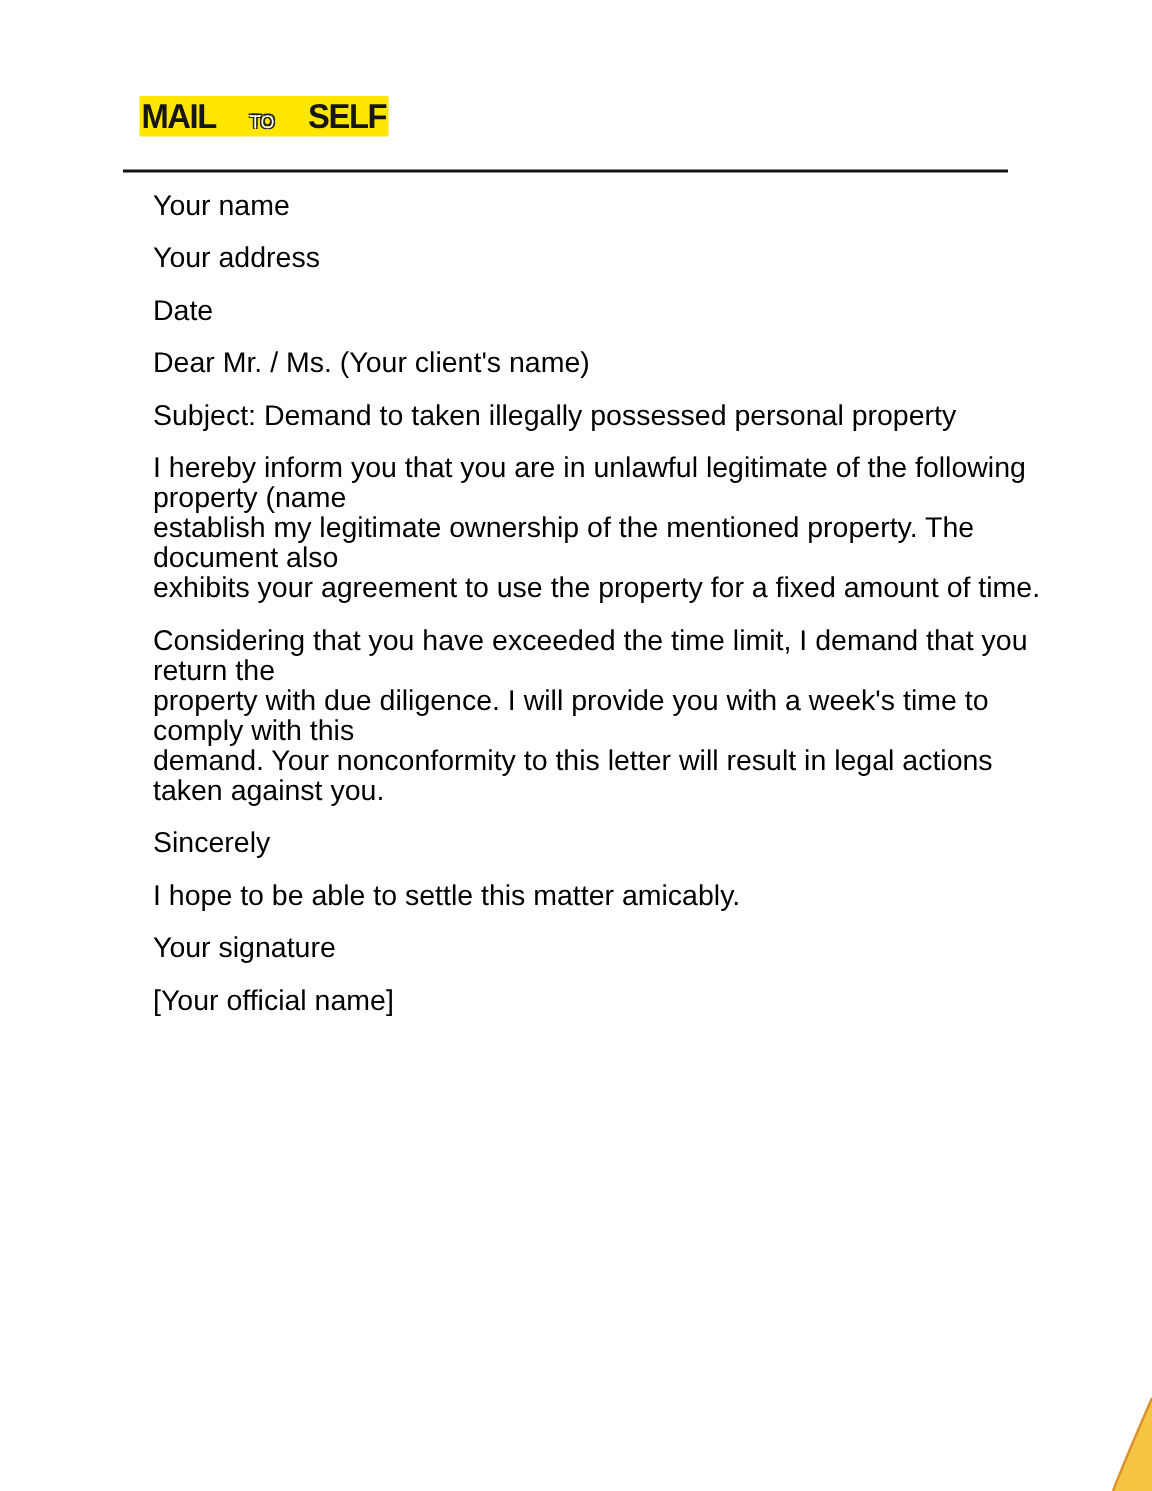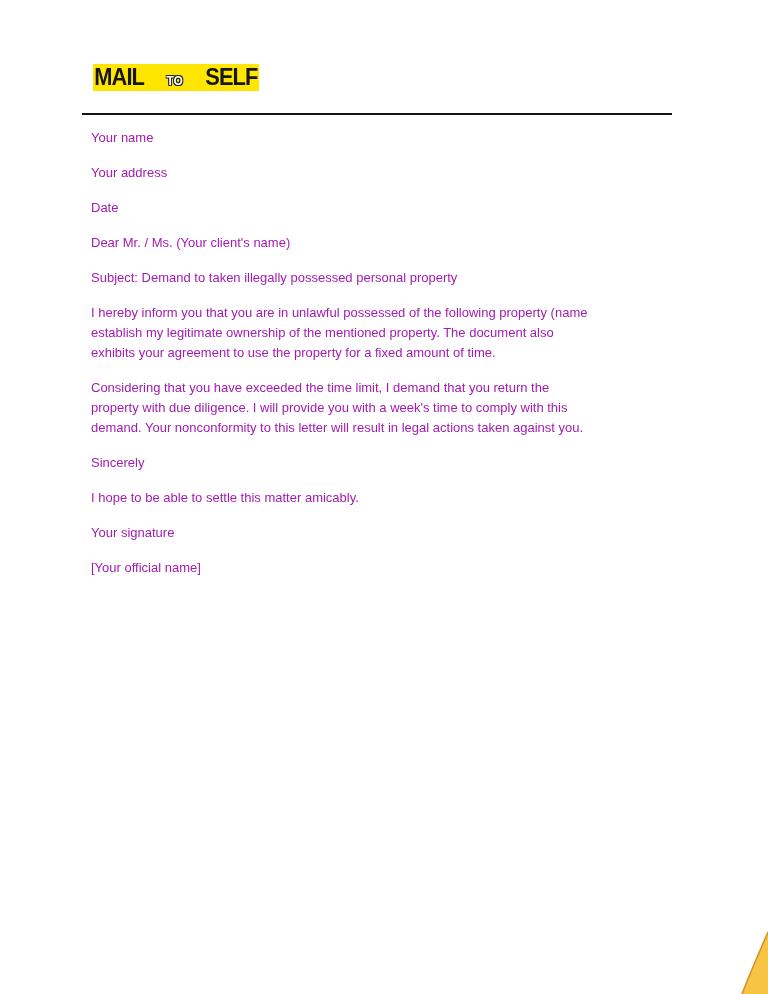--- a/index.html
+++ b/index.html
@@ -23,42 +23,42 @@
   }
   .logo-word {
     font-weight: 800;
     font-size: 23px;
     color: #161616;
     letter-spacing: -1px;
     transform: scaleX(0.95);
     line-height: 1;
   }
   .logo-to {
-    font-weight: 700;
+    font-weight: 400;
     font-size: 12px;
     color: #ffffff;
     margin: 6px -3px 0 -3px;
     z-index: 2;
     line-height: 1;
     text-shadow: -1px -1px 0 #222222, 1px -1px 0 #222222,
                  -1px 1px 0 #222222, 1px 1px 0 #222222;
   }
   .letterhead-rule {
     position: absolute;
     left: 82px; top: 113px;
     width: 590px; height: 2px;
     background: #141414;
   }
   .letter-body {
     position: absolute;
-    left: 91px; top: 128px;
+    left: 102px; top: 128px;
     width: 592px;
-    font-size: 13px;
+    font-size: 19px;
     line-height: 20px;
-    color: #a21caf;
+    color: #000000;
   }
   .letter-line, .letter-para { margin: 0 0 15px 0; }
   .para-line { display: block; }
   .corner-decoration {
     position: absolute;
     right: 0; bottom: 0;
     width: 30px; height: 68px;
     display: block;
   }
 </style>
@@ -77,21 +77,21 @@
   </header>
 
   <main class="letter-body">
     <div class="letter-line">Your name</div>
     <div class="letter-line">Your address</div>
     <div class="letter-line">Date</div>
     <div class="letter-line">Dear Mr. / Ms. (Your client's name)</div>
     <div class="letter-line">Subject: Demand to taken illegally possessed personal property</div>
 
     <p class="letter-para">
-      <span class="para-line">I hereby inform you that you are in unlawful possessed of the following property (name</span>
+      <span class="para-line">I hereby inform you that you are in unlawful legitimate of the following property (name</span>
       <span class="para-line">establish my legitimate ownership of the mentioned property. The document also</span>
       <span class="para-line">exhibits your agreement to use the property for a fixed amount of time.</span>
     </p>
 
     <p class="letter-para">
       <span class="para-line">Considering that you have exceeded the time limit, I demand that you return the</span>
       <span class="para-line">property with due diligence. I will provide you with a week's time to comply with this</span>
       <span class="para-line">demand. Your nonconformity to this letter will result in legal actions taken against you.</span>
     </p>
 

